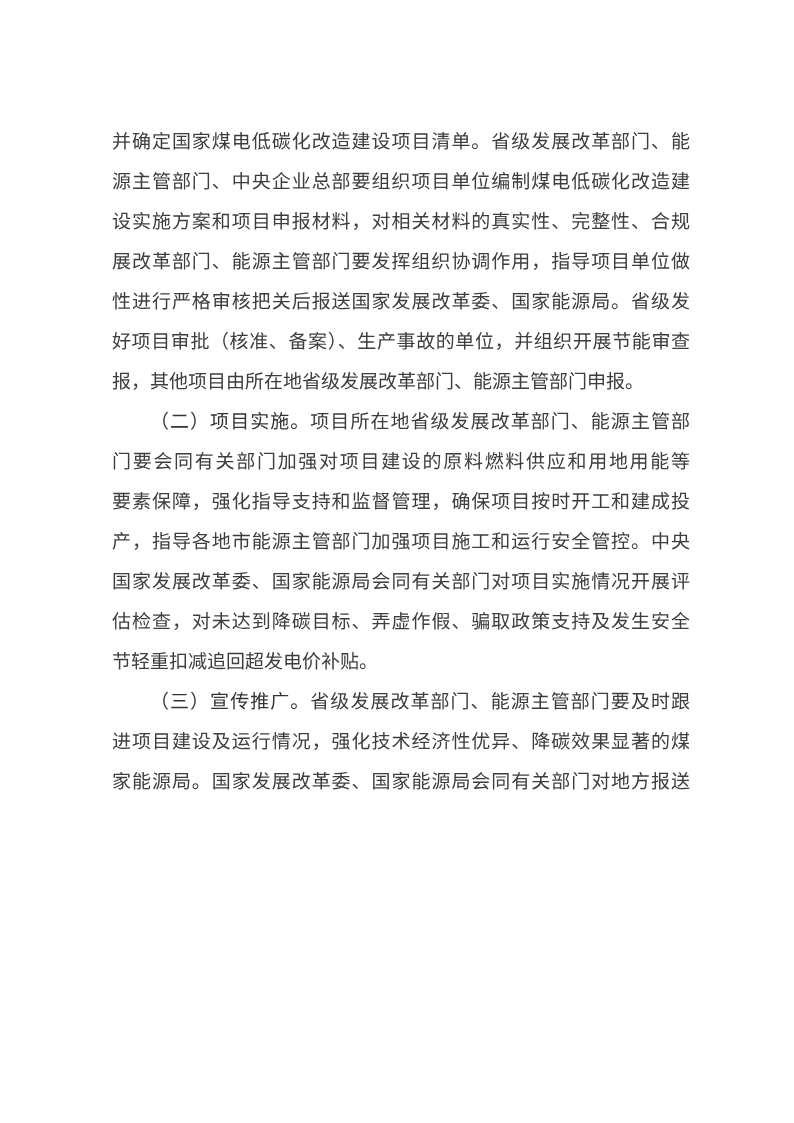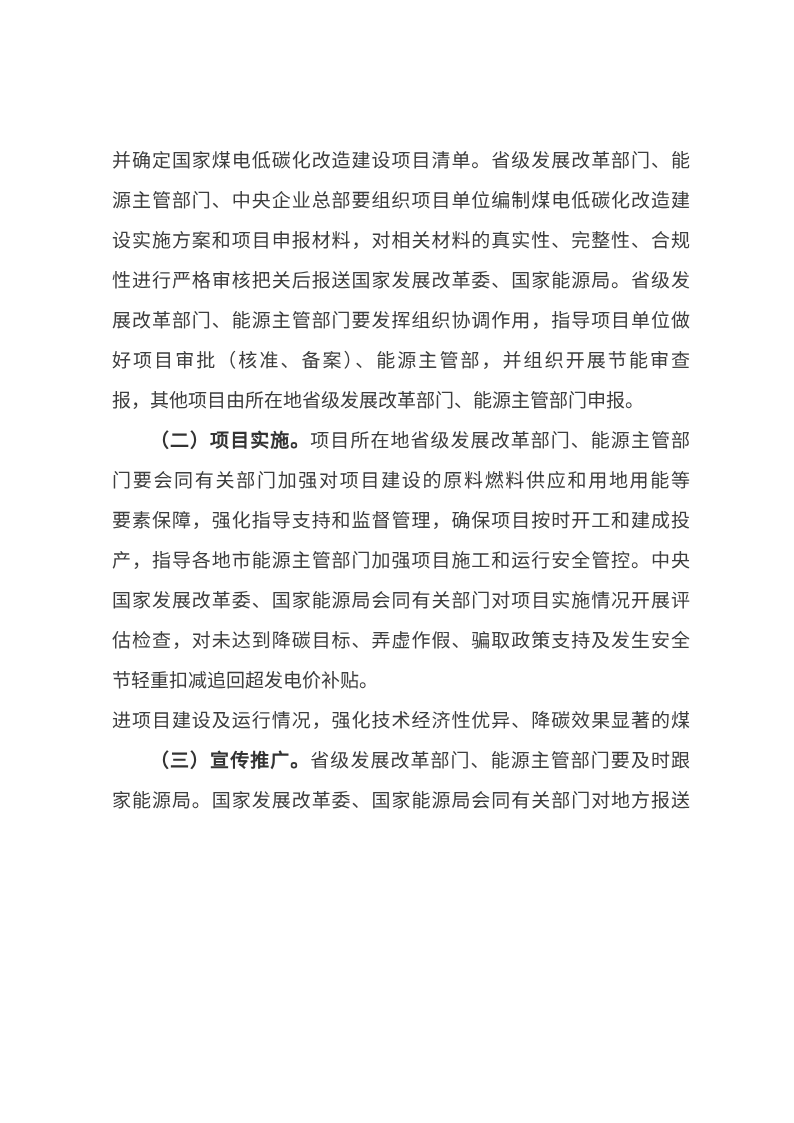--- a/index.html
+++ b/index.html
@@ -10,21 +10,21 @@
   .page {
     position: relative;
     width: 794px;
     height: 1123px;
     background: #ffffff;
     overflow: hidden;
   }
   .textblock {
     position: absolute;
     left: 112px;
-    top: 141px;
+    top: 122px;
     width: 578px;
   }
   .line {
     font-family: "Liberation Serif", "DejaVu Serif", serif;
     font-size: 19px;
     line-height: 40px;
     height: 40px;
     color: #3d3d3d;
     text-align: justify;
     text-align-last: justify;
@@ -32,40 +32,40 @@
     white-space: nowrap;
     overflow: visible;
   }
   .line.flush {
     text-align-last: left;
   }
   .line.indent {
     padding-left: 38px;
   }
   .lead {
-    font-weight: 700;
+    font-weight: 400;
     color: #333333;
   }
 </style>
 </head>
 <body>
 
 <div class="page">
   <div class="textblock" id="doc-body">
       <div class="line">并确定国家煤电低碳化改造建设项目清单。省级发展改革部门、能</div>
       <div class="line">源主管部门、中央企业总部要组织项目单位编制煤电低碳化改造建</div>
       <div class="line">设实施方案和项目申报材料，对相关材料的真实性、完整性、合规</div>
+      <div class="line">展改革部门、能源主管部门要发挥组织协调作用，指导项目单位做</div>
       <div class="line">性进行严格审核把关后报送国家发展改革委、国家能源局。省级发</div>
-      <div class="line">展改革部门、能源主管部门要发挥组织协调作用，指导项目单位做</div>
-      <div class="line">好项目审批（核准、备案）、能源主管部，并组织开展节能审查</div>
+      <div class="line">好项目审批（核准、备案）、生产事故的单位，并组织开展节能审查</div>
       <div class="line flush">报，其他项目由所在地省级发展改革部门、能源主管部门申报。</div>
       <div class="line indent"><span class="lead">（二）项目实施。</span><span>项目所在地省级发展改革部门、能源主管部</span></div>
       <div class="line">门要会同有关部门加强对项目建设的原料燃料供应和用地用能等</div>
       <div class="line">要素保障，强化指导支持和监督管理，确保项目按时开工和建成投</div>
       <div class="line">产，指导各地市能源主管部门加强项目施工和运行安全管控。中央</div>
       <div class="line">国家发展改革委、国家能源局会同有关部门对项目实施情况开展评</div>
       <div class="line">估检查，对未达到降碳目标、弄虚作假、骗取政策支持及发生安全</div>
       <div class="line flush">节轻重扣减追回超发电价补贴。</div>
+      <div class="line indent"><span class="lead">（三）宣传推广。</span><span>省级发展改革部门、能源主管部门要及时跟</span></div>
       <div class="line">进项目建设及运行情况，强化技术经济性优异、降碳效果显著的煤</div>
-      <div class="line indent"><span class="lead">（三）宣传推广。</span><span>省级发展改革部门、能源主管部门要及时跟</span></div>
       <div class="line">家能源局。国家发展改革委、国家能源局会同有关部门对地方报送</div>
     </div>
 </div>
 
 </body></html>

